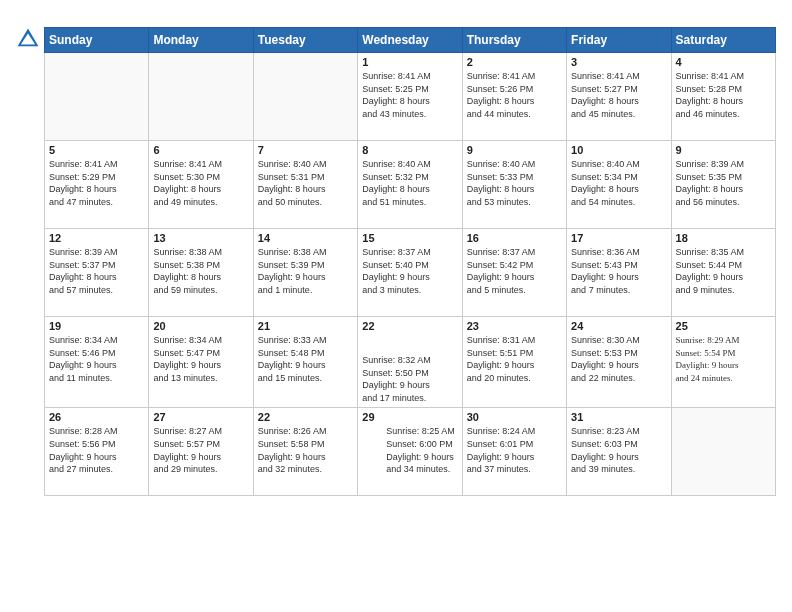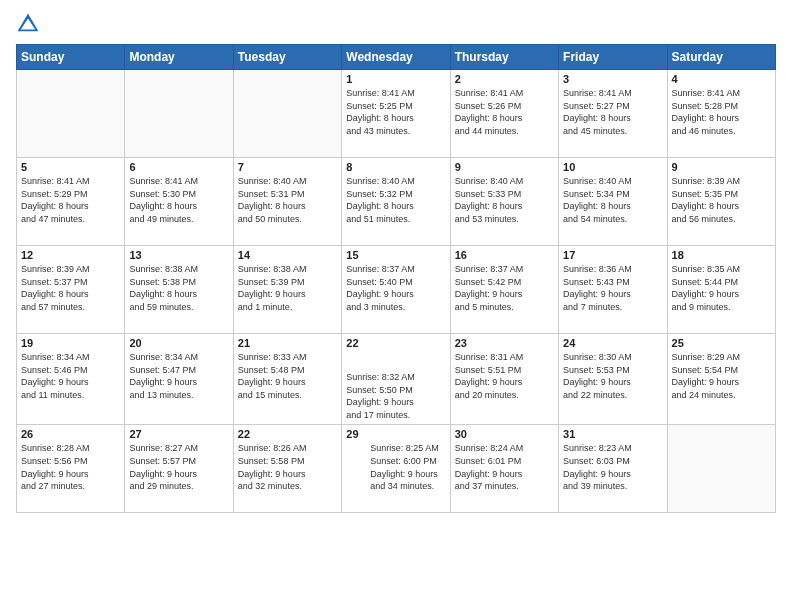--- a/index.html
+++ b/index.html
@@ -6,23 +6,23 @@
     body {
       font-family: Arial, sans-serif;
       background: #fff;
       width: 792px;
       height: 612px;
       overflow: hidden;
     }
     .page {
       width: 792px;
       height: 468px;
-      padding: 12px 16px;
+      padding: 27px 16px;
       display: flex;
-      flex-direction: column;
+      flex-direction: row;
     }
     .header {
       display: flex;
       justify-content: space-between;
       align-items: flex-start;
       margin-bottom: 8px;
     }
     .logo {
       display: flex;
       align-items: center;
@@ -306,21 +306,21 @@
           </td>
           <td>
             <div class="day-num">24</div>
             <div class="day-detail" style="white-space: pre-line;">Sunrise: 8:30 AM
 Sunset: 5:53 PM
 Daylight: 9 hours
 and 22 minutes.</div>
           </td>
           <td>
             <div class="day-num">25</div>
-            <div class="day-detail" style="white-space: pre-line;">Sunrise: 8:29 AM
+            <div class="day-detail" style="white-space: pre-line; font-family: Liberation Serif, serif;">Sunrise: 8:29 AM
 Sunset: 5:54 PM
 Daylight: 9 hours
 and 24 minutes.</div>
           </td>
         </tr>
         <tr>
           <td>
             <div class="day-num">26</div>
             <div class="day-detail" style="white-space: pre-line;">Sunrise: 8:28 AM
 Sunset: 5:56 PM

